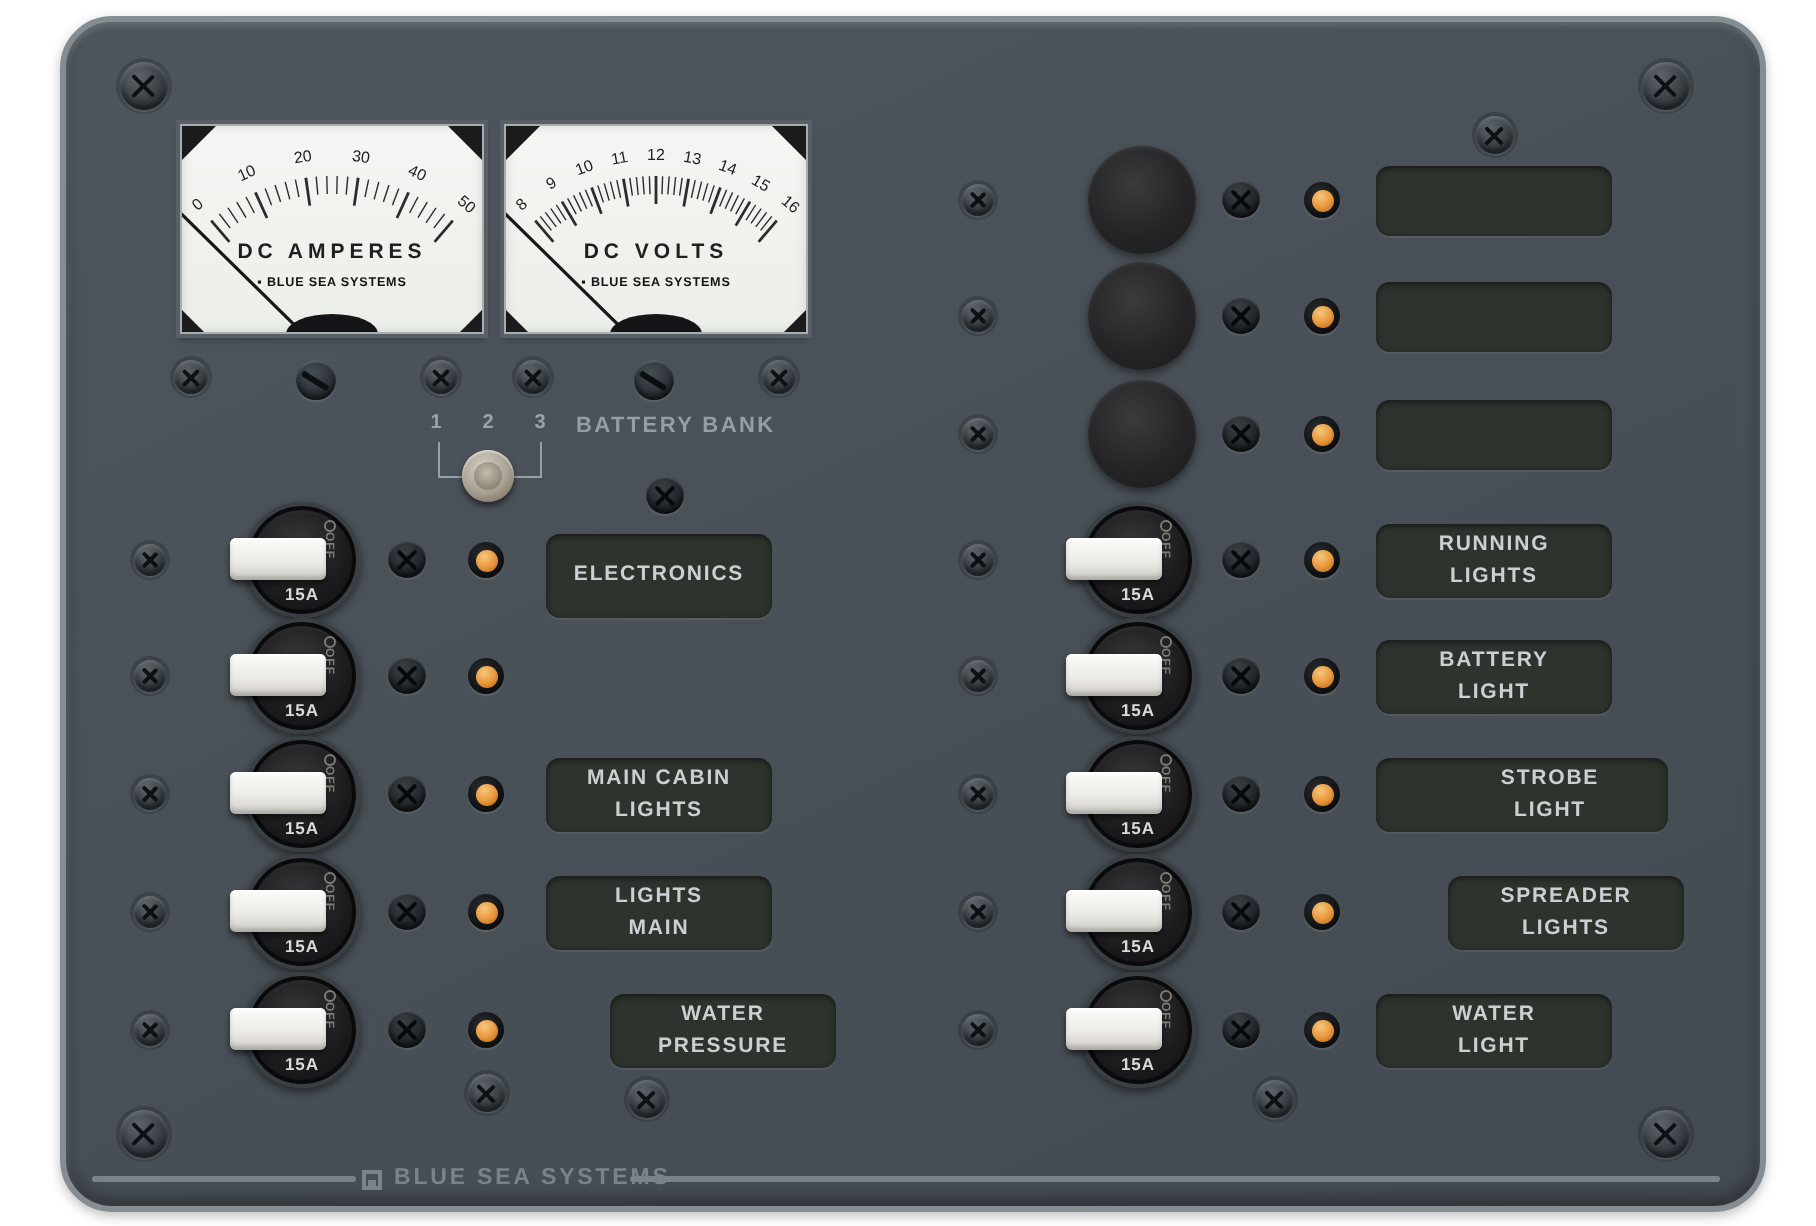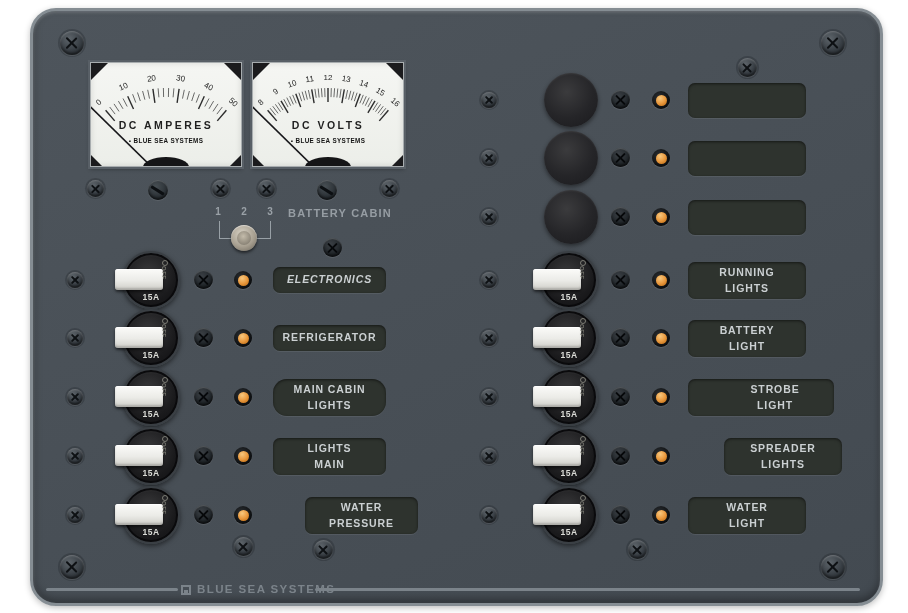--- a/index.html
+++ b/index.html
@@ -217,67 +217,63 @@
   <div class="screw sw17 s-phil" style="left:212px;top:180px;"></div>
   <div class="screw sw17 s-phil" style="left:258px;top:180px;"></div>
   <div class="screw sw20 s-slot" style="left:317px;top:180px;"></div>
   <div class="screw sw17 s-phil" style="left:381px;top:180px;"></div>
 
   <div class="bb-num" style="left:212px;top:206px;">1</div>
   <div class="bb-num" style="left:238px;top:206px;">2</div>
   <div class="bb-num" style="left:264px;top:206px;">3</div>
   <div class="bb-bracket"></div>
   <div class="knob"></div>
-  <div class="bb-label">BATTERY CABIN</div>
+  <div class="bb-label">BATTERY BANK</div>
   <div class="screw sw19 s-dark" style="left:323px;top:238px;"></div>
 
   <div class="screw sw16 s-phil" style="left:67px;top:272px;"></div>
   <div class="breaker" style="left:122px;top:251px;">
     <div class="toggle"></div>
     <div class="off-dot"></div>
     <div class="off-text">OFF</div>
     <div class="rating">15A</div>
   </div>
   <div class="screw sw19 s-dark" style="left:194px;top:270px;"></div>
   <div class="led" style="left:234px;top:271px;">
       <span></span>
     </div>
-  <div class="label-plate" style="top:267px;height:26px;font-style:italic;">
+  <div class="label-plate" style="top:267px;height:42px;">
     <span>ELECTRONICS</span>
       <span></span>
   </div>
 
   <div class="screw sw16 s-phil" style="left:67px;top:330px;"></div>
   <div class="breaker" style="left:122px;top:309px;">
     <div class="toggle"></div>
     <div class="off-dot"></div>
     <div class="off-text">OFF</div>
     <div class="rating">15A</div>
   </div>
   <div class="screw sw19 s-dark" style="left:194px;top:328px;"></div>
   <div class="led" style="left:234px;top:329px;">
       <span></span>
     </div>
-  <div class="label-plate" style="top:325px;height:26px;">
-    <span>REFRIGERATOR</span>
-      <span></span>
-  </div>
 
   <div class="screw sw16 s-phil" style="left:67px;top:389px;"></div>
   <div class="breaker" style="left:122px;top:368px;">
     <div class="toggle"></div>
     <div class="off-dot"></div>
     <div class="off-text">OFF</div>
     <div class="rating">15A</div>
   </div>
   <div class="screw sw19 s-dark" style="left:194px;top:387px;"></div>
   <div class="led" style="left:234px;top:388px;">
       <span></span>
     </div>
-  <div class="label-plate" style="top:379px;height:37px;border-radius:14px;">
+  <div class="label-plate" style="top:379px;height:37px;">
     <span>MAIN CABIN</span>
       <span>LIGHTS</span>
   </div>
 
   <div class="screw sw16 s-phil" style="left:67px;top:448px;"></div>
   <div class="breaker" style="left:122px;top:427px;">
     <div class="toggle"></div>
     <div class="off-dot"></div>
     <div class="off-text">OFF</div>
     <div class="rating">15A</div>

